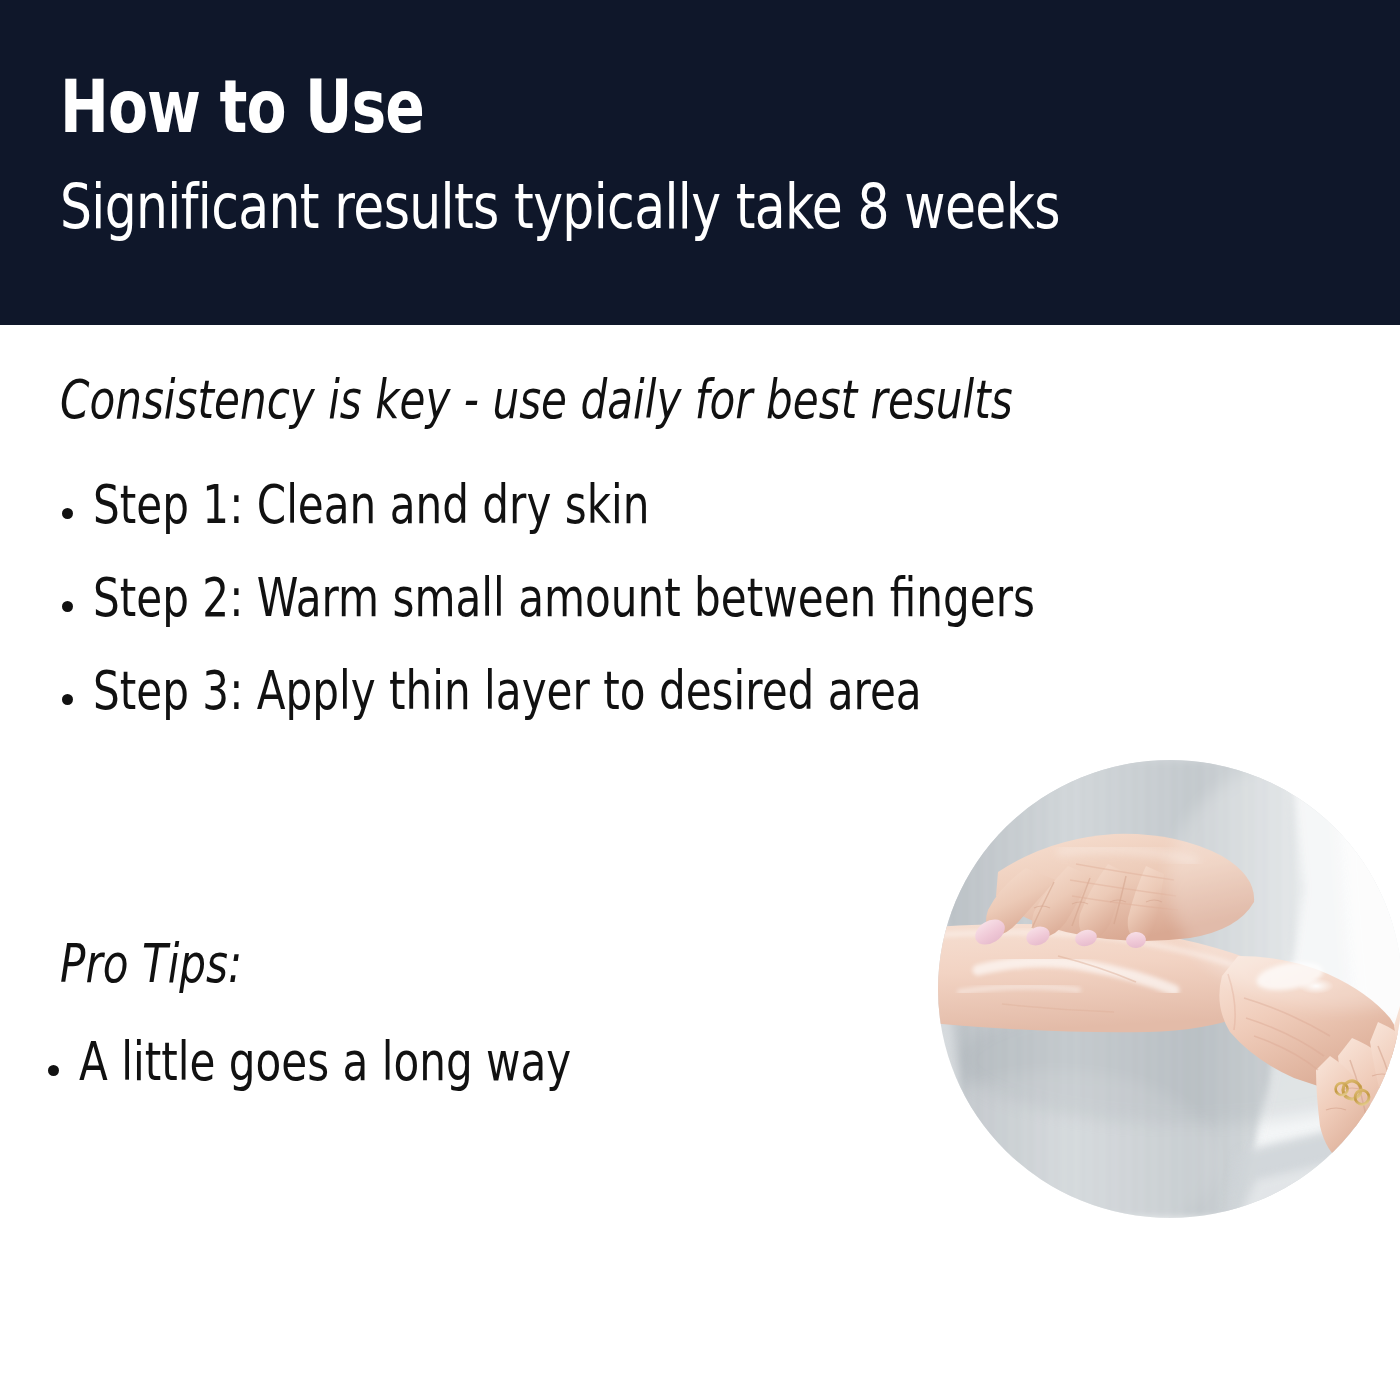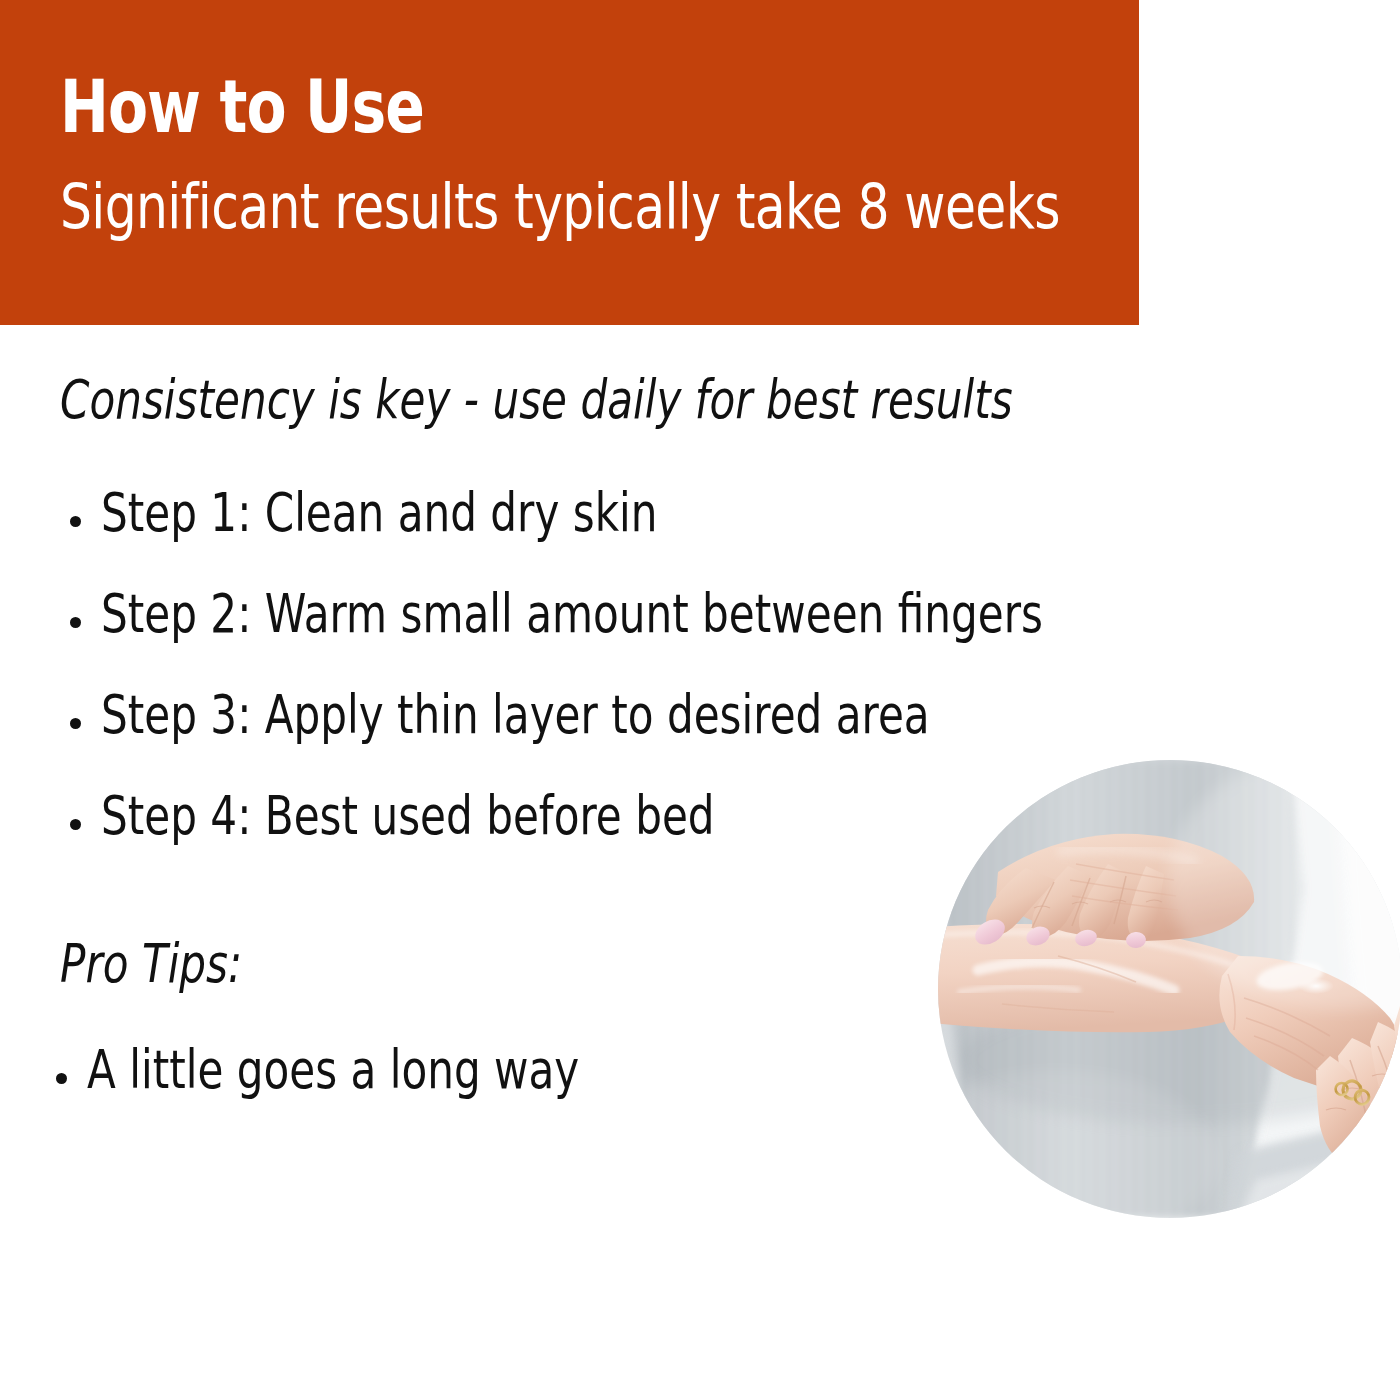--- a/index.html
+++ b/index.html
@@ -19,23 +19,23 @@
     height: 1400px;
     background: #ffffff;
     overflow: hidden;
   }
 
   
   #header {
     position: absolute;
     left: 0;
     top: 0;
-    width: 1139px;
+    width: 1400px;
     height: 325px;
-    background: #c2410c;
+    background: #0f172a;
     box-sizing: border-box;
     padding: 0 60px;
   }
   #header-title {
     position: absolute;
     left: 60px;
     top: 70px;
     margin: 0;
     font-family: "DejaVu Sans", sans-serif;
     font-size: 73px;
@@ -104,21 +104,21 @@
     top: 707px;
     margin: 0;
     padding: 0;
     list-style: none;
     width: 1340px;
   }
 
   .bullet-row {
     position: relative;
     height: 93px;
-    margin: 8px;
+    margin: 0;
     padding: 0;
     white-space: nowrap;
   }
   .bullet-dot {
     position: absolute;
     left: 2px;
     top: 33px;
     width: 11px;
     height: 11px;
     border-radius: 50%;
@@ -188,24 +188,20 @@
         <span class="bullet-text">Step 1: Clean and dry skin</span>
       </li>
       <li class="bullet-row">
         <span class="bullet-dot"></span>
         <span class="bullet-text">Step 2: Warm small amount between fingers</span>
       </li>
       <li class="bullet-row">
         <span class="bullet-dot"></span>
         <span class="bullet-text">Step 3: Apply thin layer to desired area</span>
       </li>
-      <li class="bullet-row">
-        <span class="bullet-dot"></span>
-        <span class="bullet-text">Step 4: Best used before bed</span>
-      </li>
     </ul>
 
     <p class="tips-heading">Pro Tips:</p>
 
     <ul id="tips-list">
       <li class="bullet-row">
         <span class="bullet-dot"></span>
         <span class="bullet-text">A little goes a long way</span>
       </li>
     </ul>

